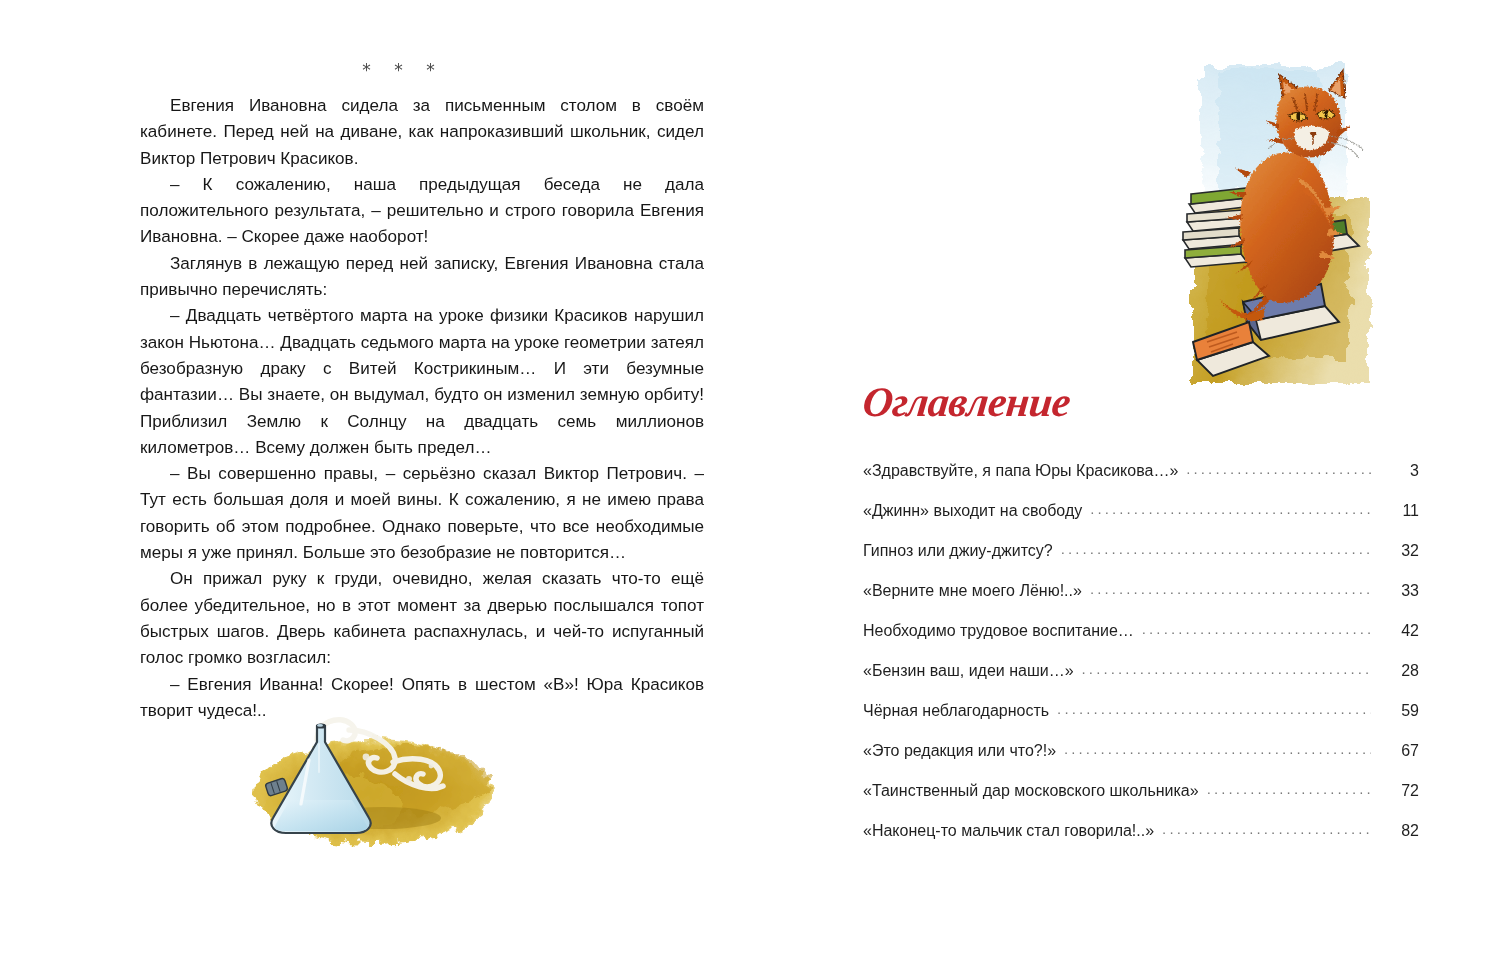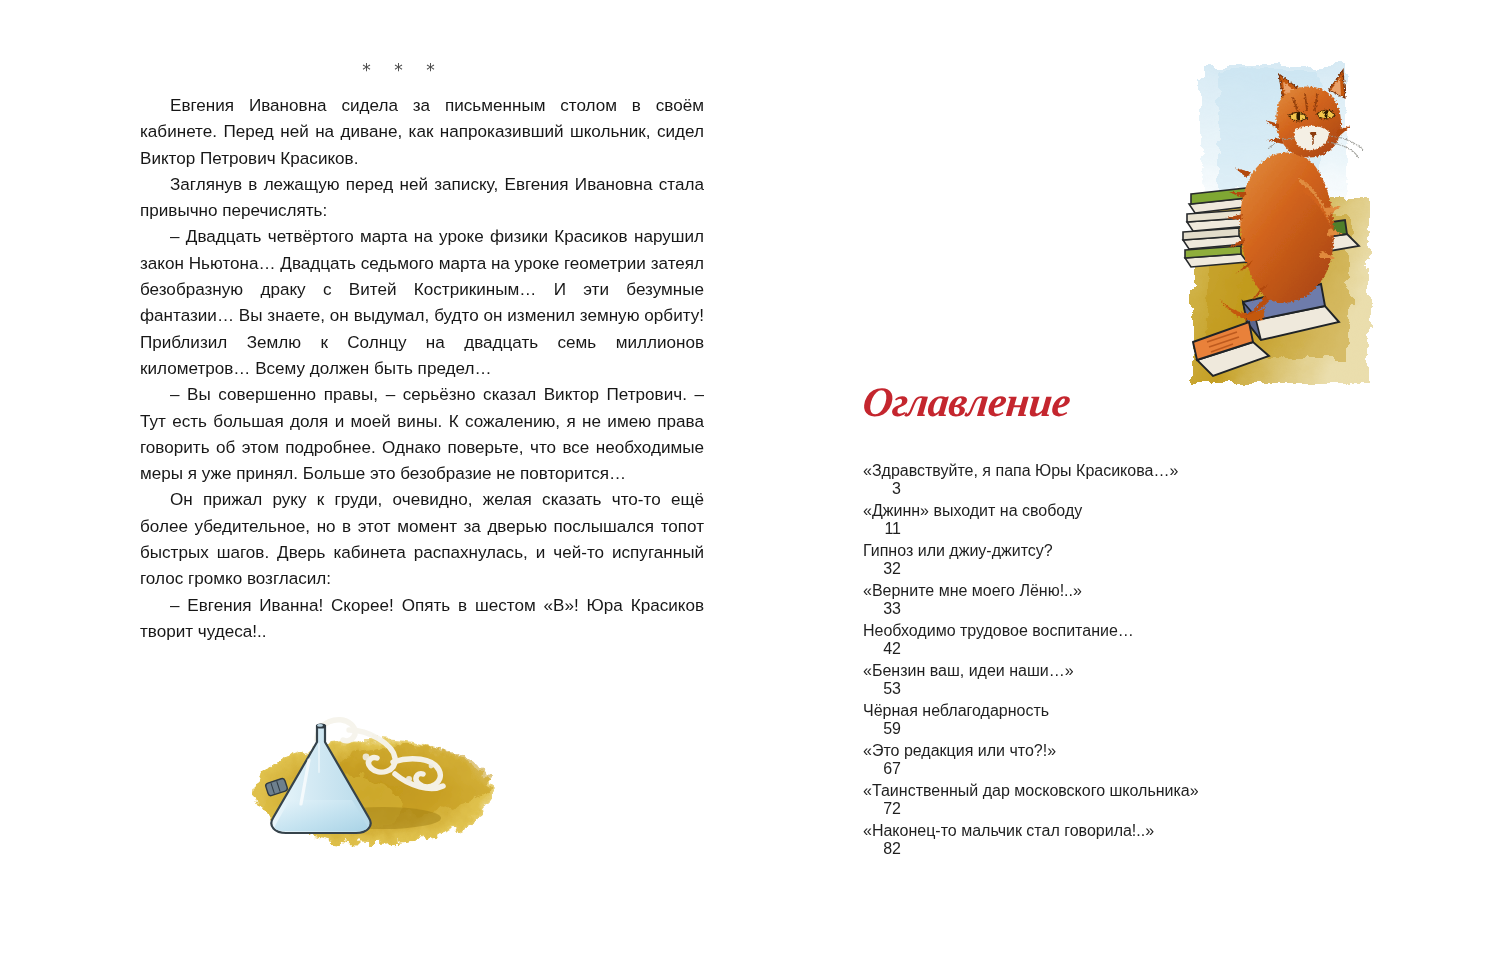--- a/index.html
+++ b/index.html
@@ -108,21 +108,20 @@
     top: 462px;
     width: 556px;
   }
 
   .toc-row {
     display: flex;
     align-items: baseline;
     height: 40px;
     font-size: 16px;
     color: #1f1f1f;
-    flex-direction: column;
   }
   .toc-title {
     white-space: nowrap;
     padding-right: 8px;
   }
   .toc-dots {
     flex: 1 1 auto;
     overflow: hidden;
     white-space: nowrap;
     color: #7a7a7a;
@@ -144,20 +143,21 @@
 <body>
 
 <div class="spread">
 
   <div class="page-left">
 
     <div class="separator">*  *  *</div>
 
     <div class="body-text">
       <p>Евгения Ивановна сидела за письменным столом в своём кабинете. Перед ней на диване, как напроказивший школьник, сидел Виктор Петрович Красиков.</p>
+      <p>– К сожалению, наша предыдущая беседа не дала положительного результата, – решительно и строго говорила Евгения Ивановна. – Скорее даже наоборот!</p>
       <p>Заглянув в лежащую перед ней записку, Евгения Ивановна стала привычно перечислять:</p>
       <p>– Двадцать четвёртого марта на уроке физики Красиков нарушил закон Ньютона… Двадцать седьмого марта на уроке геометрии затеял безобразную драку с Витей Кострикиным… И эти безумные фантазии… Вы знаете, он выдумал, будто он изменил земную орбиту! Приблизил Землю к Солнцу на двадцать семь миллионов километров… Всему должен быть предел…</p>
       <p>– Вы совершенно правы, – серьёзно сказал Виктор Петрович. – Тут есть большая доля и моей вины. К сожалению, я не имею права говорить об этом подробнее. Однако поверьте, что все необходимые меры я уже принял. Больше это безобразие не повторится…</p>
       <p>Он прижал руку к груди, очевидно, желая сказать что-то ещё более убедительное, но в этот момент за дверью послышался топот быстрых шагов. Дверь кабинета распахнулась, и чей-то испуганный голос громко возгласил:</p>
       <p>– Евгения Иванна! Скорее! Опять в шестом «В»! Юра Красиков творит чудеса!..</p>
     </div>
 
     <div class="flask-illo">
       <svg viewBox="0 0 268 172" width="268" height="172">
         <defs>
@@ -415,21 +415,21 @@
 
       <div class="toc-row">
         <span class="toc-title">Необходимо трудовое воспитание…</span>
         <span class="toc-dots">...........................................................</span>
         <span class="toc-page">42</span>
       </div>
 
       <div class="toc-row">
         <span class="toc-title">«Бензин ваш, идеи наши…»</span>
         <span class="toc-dots">...........................................................</span>
-        <span class="toc-page">53</span>
+        <span class="toc-page">28</span>
       </div>
 
       <div class="toc-row">
         <span class="toc-title">Чёрная неблагодарность</span>
         <span class="toc-dots">...........................................................</span>
         <span class="toc-page">59</span>
       </div>
 
       <div class="toc-row">
         <span class="toc-title">«Это редакция или что?!»</span>

